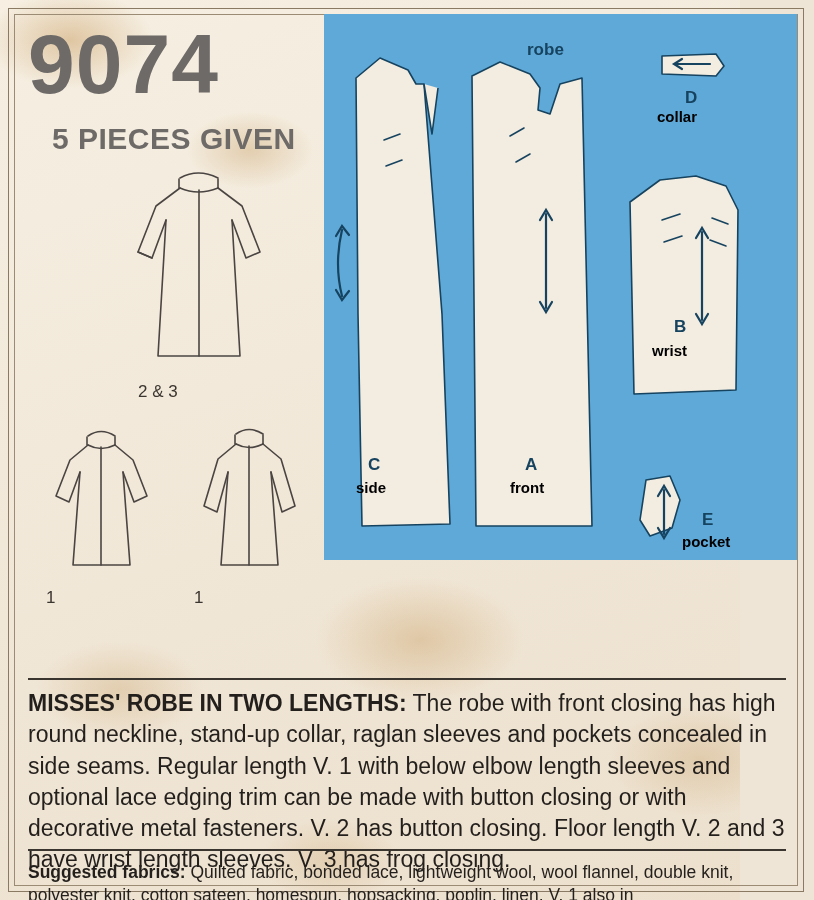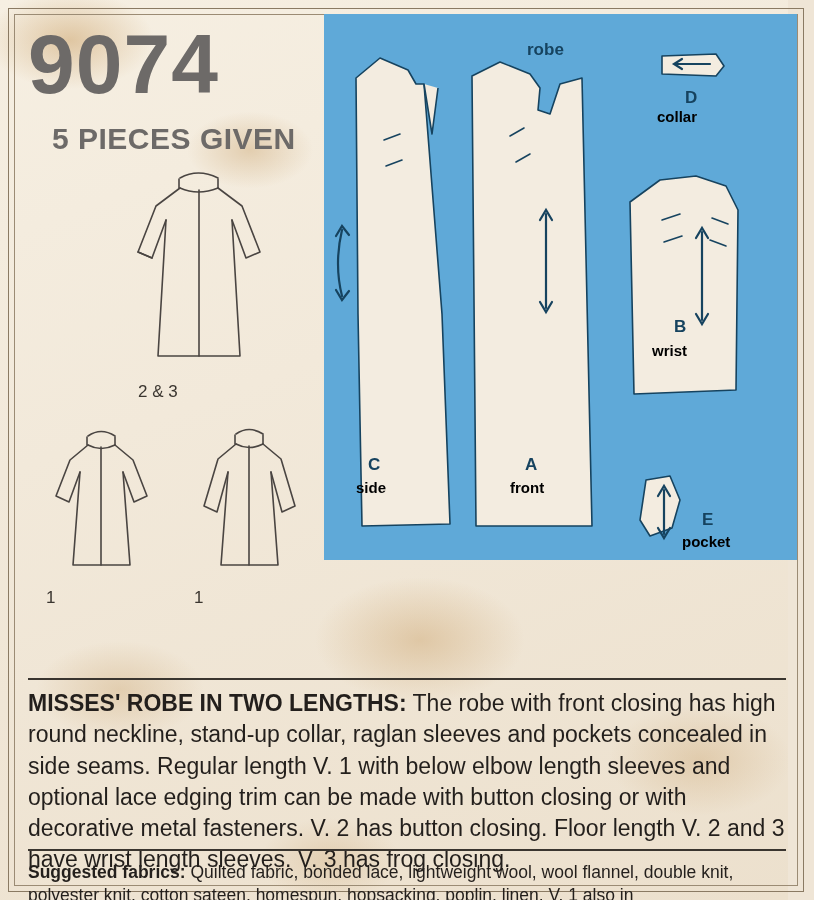--- a/index.html
+++ b/index.html
@@ -20,21 +20,20 @@
     background:
       radial-gradient(ellipse 120px 70px at 70px 40px, rgba(205,165,110,0.55), rgba(205,165,110,0) 70%),
       radial-gradient(ellipse 90px 55px at 250px 150px, rgba(200,160,105,0.40), rgba(200,160,105,0) 70%),
       radial-gradient(ellipse 140px 80px at 620px 120px, rgba(200,160,105,0.30), rgba(200,160,105,0) 70%),
       radial-gradient(ellipse 110px 60px at 760px 300px, rgba(198,158,100,0.45), rgba(198,158,100,0) 70%),
       radial-gradient(ellipse 150px 90px at 420px 640px, rgba(203,163,108,0.45), rgba(203,163,108,0) 70%),
       radial-gradient(ellipse 120px 70px at 120px 690px, rgba(200,160,105,0.35), rgba(200,160,105,0) 70%),
       radial-gradient(ellipse 130px 80px at 700px 760px, rgba(200,160,105,0.35), rgba(200,160,105,0) 70%),
       radial-gradient(ellipse 100px 60px at 330px 860px, rgba(200,160,105,0.30), rgba(200,160,105,0) 70%),
       linear-gradient(160deg, #f6efe2 0%, #f2e9da 40%, #ece0cd 100%);
-    padding-left: 48px;
   }
   
   .border-outer {
     position: absolute;
     left: 8px; top: 8px;
     width: 796px; height: 884px;
     border: 1px solid #8a7a63;
     box-sizing: border-box;
     pointer-events: none;
   }

